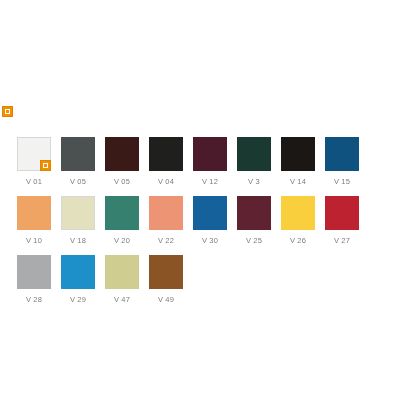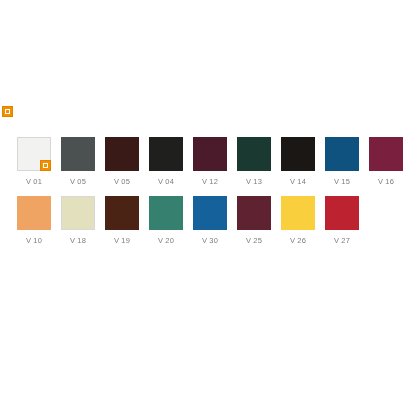--- a/index.html
+++ b/index.html
@@ -125,64 +125,78 @@
         <div class="swatch-cell">
           <div class="swatch-chip" style="background: rgb(31, 31, 30);"></div>
           <div class="swatch-label">V 04</div>
         </div>
         <div class="swatch-cell">
           <div class="swatch-chip" style="background: rgb(75, 26, 43);"></div>
           <div class="swatch-label">V 12</div>
         </div>
         <div class="swatch-cell">
           <div class="swatch-chip" style="background: rgb(26, 57, 49);"></div>
-          <div class="swatch-label">V 13</div>
+          <div class="swatch-label">V 3</div>
         </div>
         <div class="swatch-cell">
           <div class="swatch-chip" style="background: rgb(26, 23, 21);"></div>
           <div class="swatch-label">V 14</div>
         </div>
         <div class="swatch-cell">
           <div class="swatch-chip" style="background: rgb(16, 82, 127);"></div>
           <div class="swatch-label">V 15</div>
         </div>
-        <div class="swatch-cell">
-          <div class="swatch-chip" style="background: rgb(122, 31, 61);"></div>
-          <div class="swatch-label">V 16</div>
-        </div>
       </div>
       <div class="swatch-row">
         <div class="swatch-cell">
           <div class="swatch-chip" style="background: rgb(240, 164, 100);"></div>
           <div class="swatch-label">V 10</div>
         </div>
         <div class="swatch-cell">
           <div class="swatch-chip bordered" style="background: rgb(227, 225, 189);"></div>
           <div class="swatch-label">V 18</div>
         </div>
         <div class="swatch-cell">
-          <div class="swatch-chip" style="background: rgb(74, 35, 20);"></div>
-          <div class="swatch-label">V 19</div>
-        </div>
-        <div class="swatch-cell">
           <div class="swatch-chip" style="background: rgb(53, 128, 111);"></div>
           <div class="swatch-label">V 20</div>
         </div>
         <div class="swatch-cell">
+          <div class="swatch-chip" style="background: rgb(236, 148, 115);"></div>
+          <div class="swatch-label">V 22</div>
+        </div>
+        <div class="swatch-cell">
           <div class="swatch-chip" style="background: rgb(20, 97, 155);"></div>
           <div class="swatch-label">V 30</div>
         </div>
         <div class="swatch-cell">
           <div class="swatch-chip" style="background: rgb(95, 34, 49);"></div>
           <div class="swatch-label">V 25</div>
         </div>
         <div class="swatch-cell">
           <div class="swatch-chip" style="background: rgb(249, 207, 61);"></div>
           <div class="swatch-label">V 26</div>
         </div>
         <div class="swatch-cell">
           <div class="swatch-chip" style="background: rgb(188, 34, 48);"></div>
           <div class="swatch-label">V 27</div>
         </div>
       </div>
+      <div class="swatch-row">
+        <div class="swatch-cell">
+          <div class="swatch-chip" style="background: rgb(169, 171, 173);"></div>
+          <div class="swatch-label">V 28</div>
+        </div>
+        <div class="swatch-cell">
+          <div class="swatch-chip" style="background: rgb(30, 144, 201);"></div>
+          <div class="swatch-label">V 29</div>
+        </div>
+        <div class="swatch-cell">
+          <div class="swatch-chip" style="background: rgb(207, 205, 143);"></div>
+          <div class="swatch-label">V 47</div>
+        </div>
+        <div class="swatch-cell">
+          <div class="swatch-chip" style="background: rgb(139, 84, 37);"></div>
+          <div class="swatch-label">V 49</div>
+        </div>
+      </div>
     </div>
 
 </div>
 
 </body></html>

